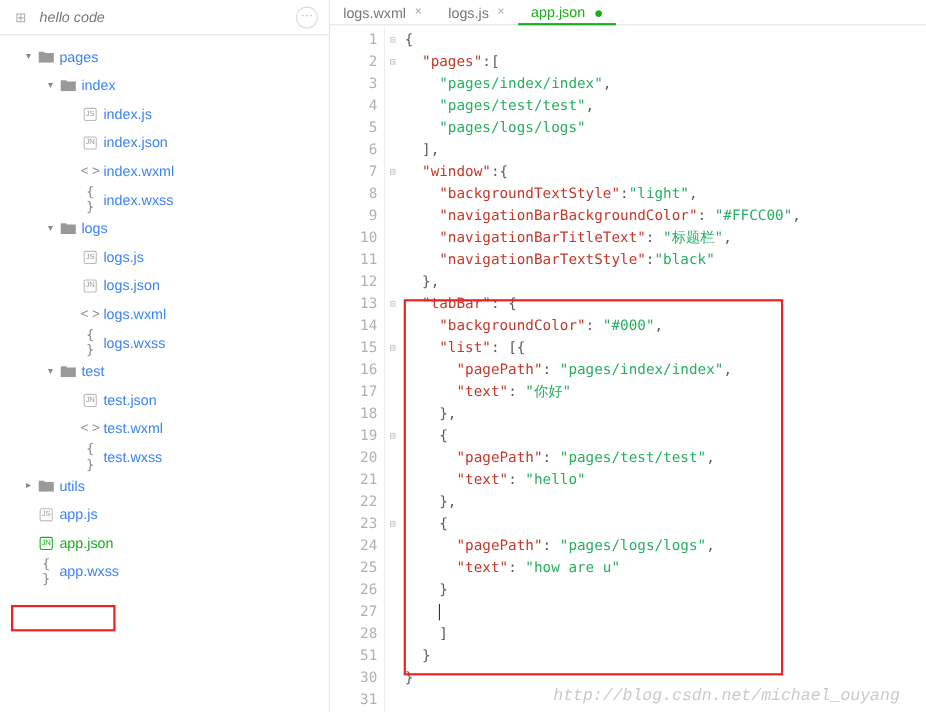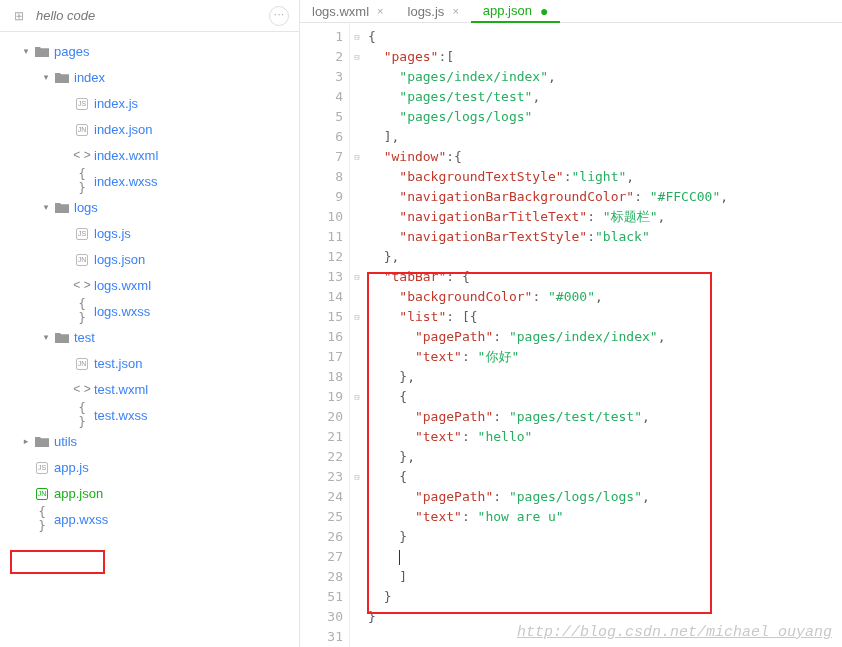--- a/index.html
+++ b/index.html
@@ -83,23 +83,23 @@
   width: 14px; padding-top: 4px; color: #bbb; font-size: 9px;
   user-select: none;
 }
 .fold-col div { height: 20px; line-height: 20px; text-align: center; }
 .code { flex: 1; padding: 4px 0 0 4px; position: relative; }
 .code-line { height: 20px; line-height: 20px; white-space: pre; }
 .pun { color: #5c5c5c; }
 .key { color: #c0392b; }
 .str { color: #27ae60; }
 .watermark {
-  position: absolute; bottom: 6px; right: 10px;
+  position: absolute; bottom: 6px; right: 24px;
   color: #c9c9c9; font-family: "Courier New", monospace;
-  font-size: 15px; font-style: italic; text-decoration: underline;
+  font-size: 15px; font-style: italic;
 }
 .caret {
   display: inline-block; width: 1px; height: 15px;
   background: #333; vertical-align: middle;
 }
 svg.folder { width: 14px; height: 11px; vertical-align: middle; }
 svg.folder path { fill: #999; }
 </style>
 </head>
 <body>

